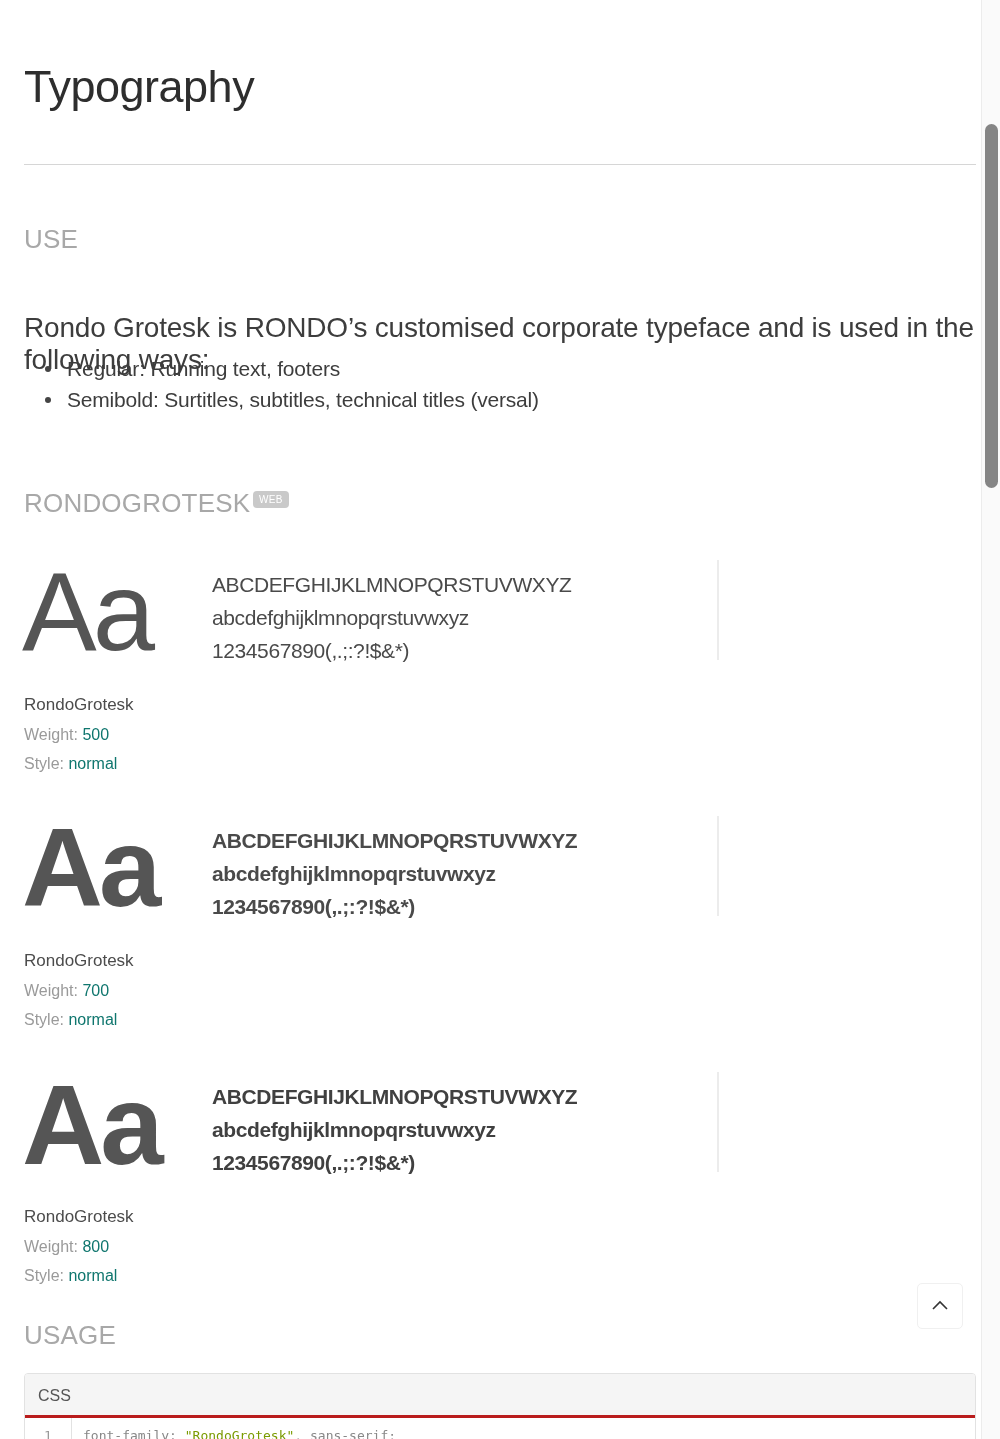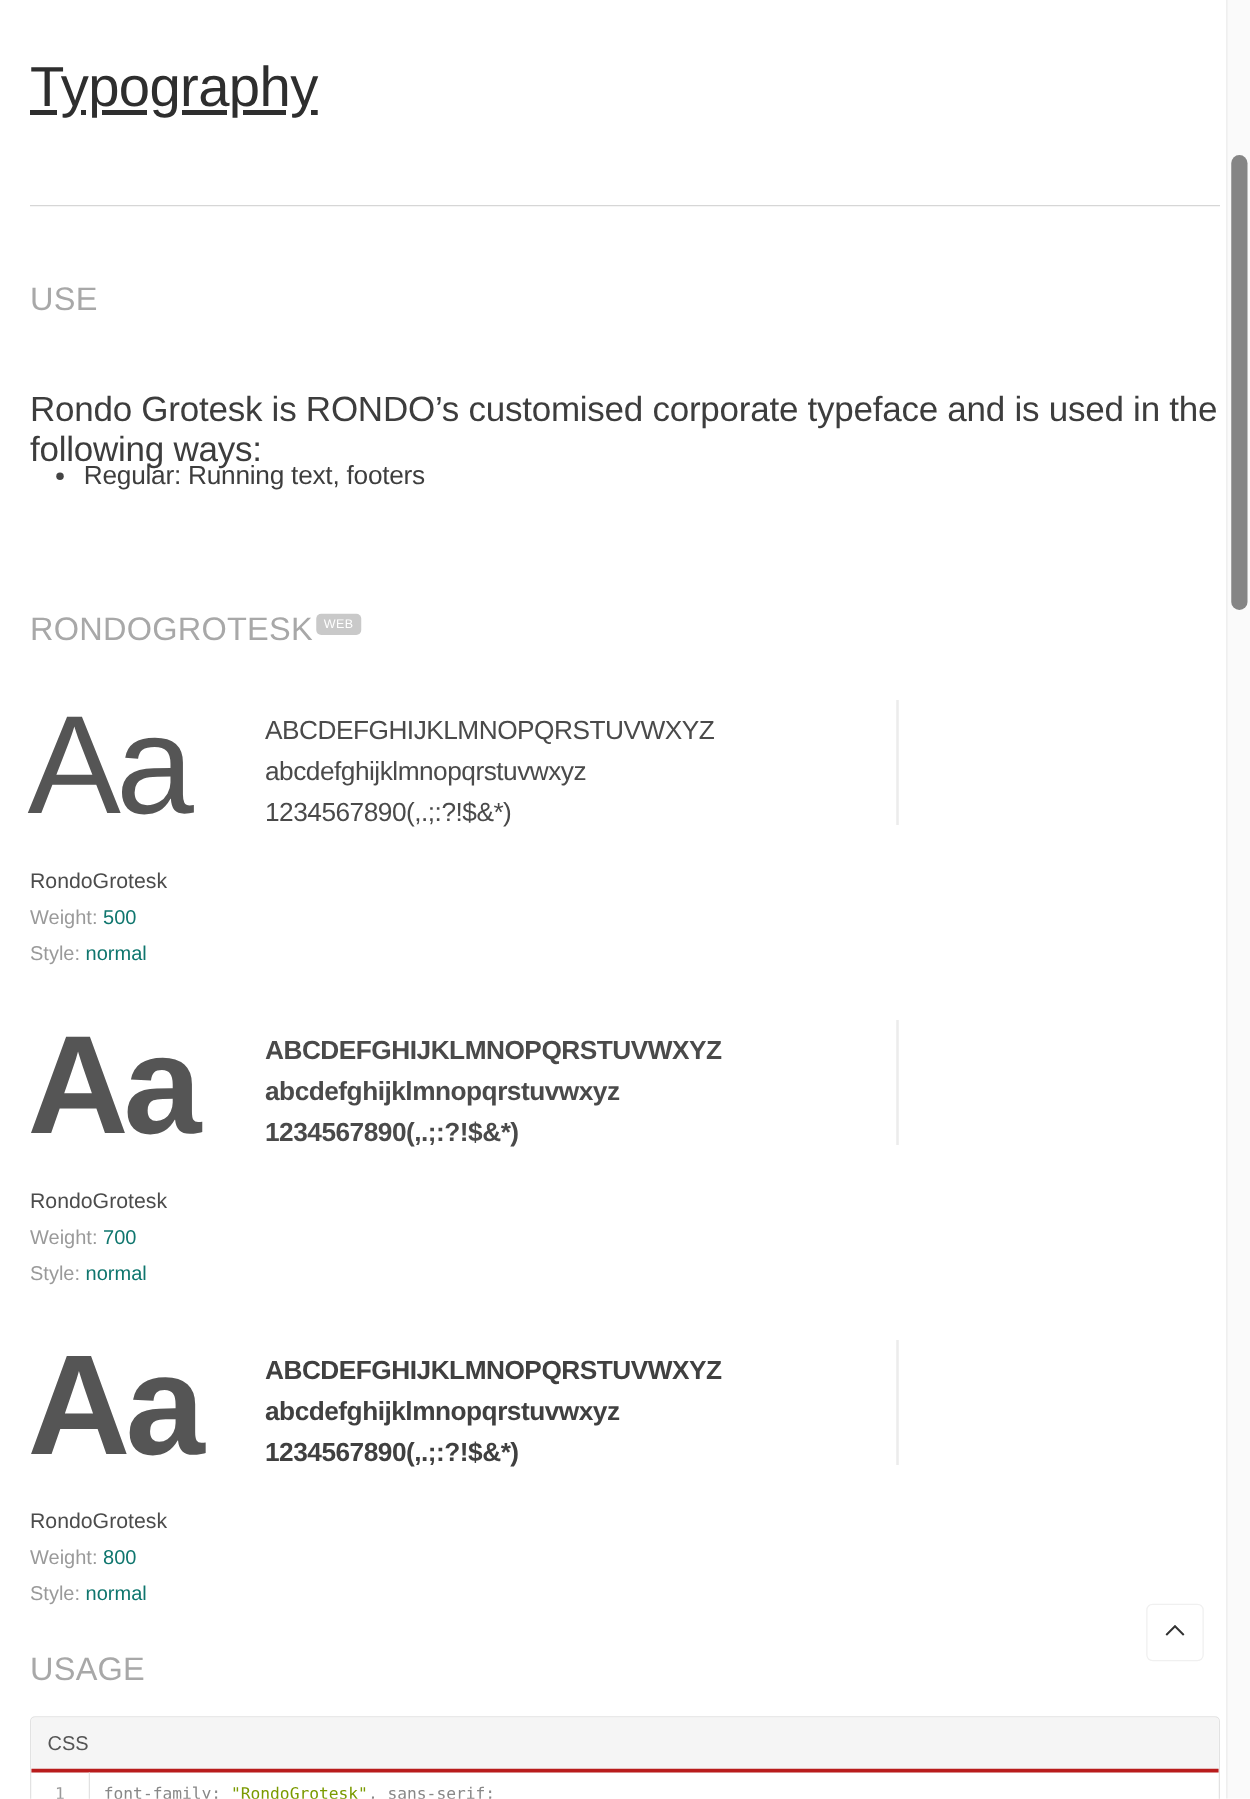--- a/index.html
+++ b/index.html
@@ -5,37 +5,37 @@
     * { box-sizing: border-box; margin: 0; padding: 0; }
     html, body {
       width: 1000px; height: 1439px; overflow: hidden;
       background: #ffffff;
       font-family: "Liberation Sans", sans-serif;
       color: #3a3a3a;
     }
     .page { position: relative; width: 1000px; height: 1439px; }
 
     .page-title {
-      position: absolute; left: 24px; top: 44px;
-      font-size: 45px; font-weight: 400; color: #2e2e2e; letter-spacing: -0.5px; text-decoration: underline;
+      position: absolute; left: 24px; top: 61px;
+      font-size: 45px; font-weight: 400; color: #2e2e2e; letter-spacing: -0.5px;
     }
     .title-divider {
       position: absolute; left: 24px; top: 164px; width: 952px; height: 1px; background: #d6d6d6;
     }
     .section-heading {
       position: absolute; left: 24px;
       font-size: 26px; color: #a8a8a8; font-weight: 400; letter-spacing: 0.2px;
     }
     .intro {
       position: absolute; left: 24px; top: 312px;
       font-size: 28px; color: #3d3d3d; letter-spacing: -0.2px;
     }
     .use-list {
       position: absolute; left: 67px; top: 353px; list-style: none;
-      font-size: 21px; color: #3d3d3d; margin-top: 12px;
+      font-size: 21px; color: #3d3d3d;
     }
     .use-list li { height: 31px; line-height: 31px; position: relative; letter-spacing: -0.2px; }
     .use-list li::before {
       content: ""; position: absolute; left: -22px; top: 13px;
       width: 6px; height: 6px; border-radius: 50%; background: #444;
     }
     .badge {
       position: absolute; left: 253px; top: 491px;
       background: #c9c9c9; color: #fff; font-size: 10px; border-radius: 4px;
       padding: 3px 6px; letter-spacing: 0.3px;
@@ -96,20 +96,21 @@
 
 <div class="page">
 
   <h1 class="page-title">Typography</h1>
   <div class="title-divider"></div>
 
   <h2 class="section-heading" style="top:224px;">USE</h2>
   <p class="intro">Rondo Grotesk is RONDO’s customised corporate typeface and is used in the following ways:</p>
   <ul class="use-list">
     <li>Regular: Running text, footers</li>
+    <li>Semibold: Surtitles, subtitles, technical titles (versal)</li>
   </ul>
 
   <h2 class="section-heading" style="top:488px;">RONDOGROTESK</h2>
   <span class="badge">WEB</span>
 
   <div class="font-block w500" style="top:566px;">
     <div class="aa">Aa</div>
     <div class="glyphs">
       <div>ABCDEFGHIJKLMNOPQRSTUVWXYZ</div>
       <div>abcdefghijklmnopqrstuvwxyz</div>

